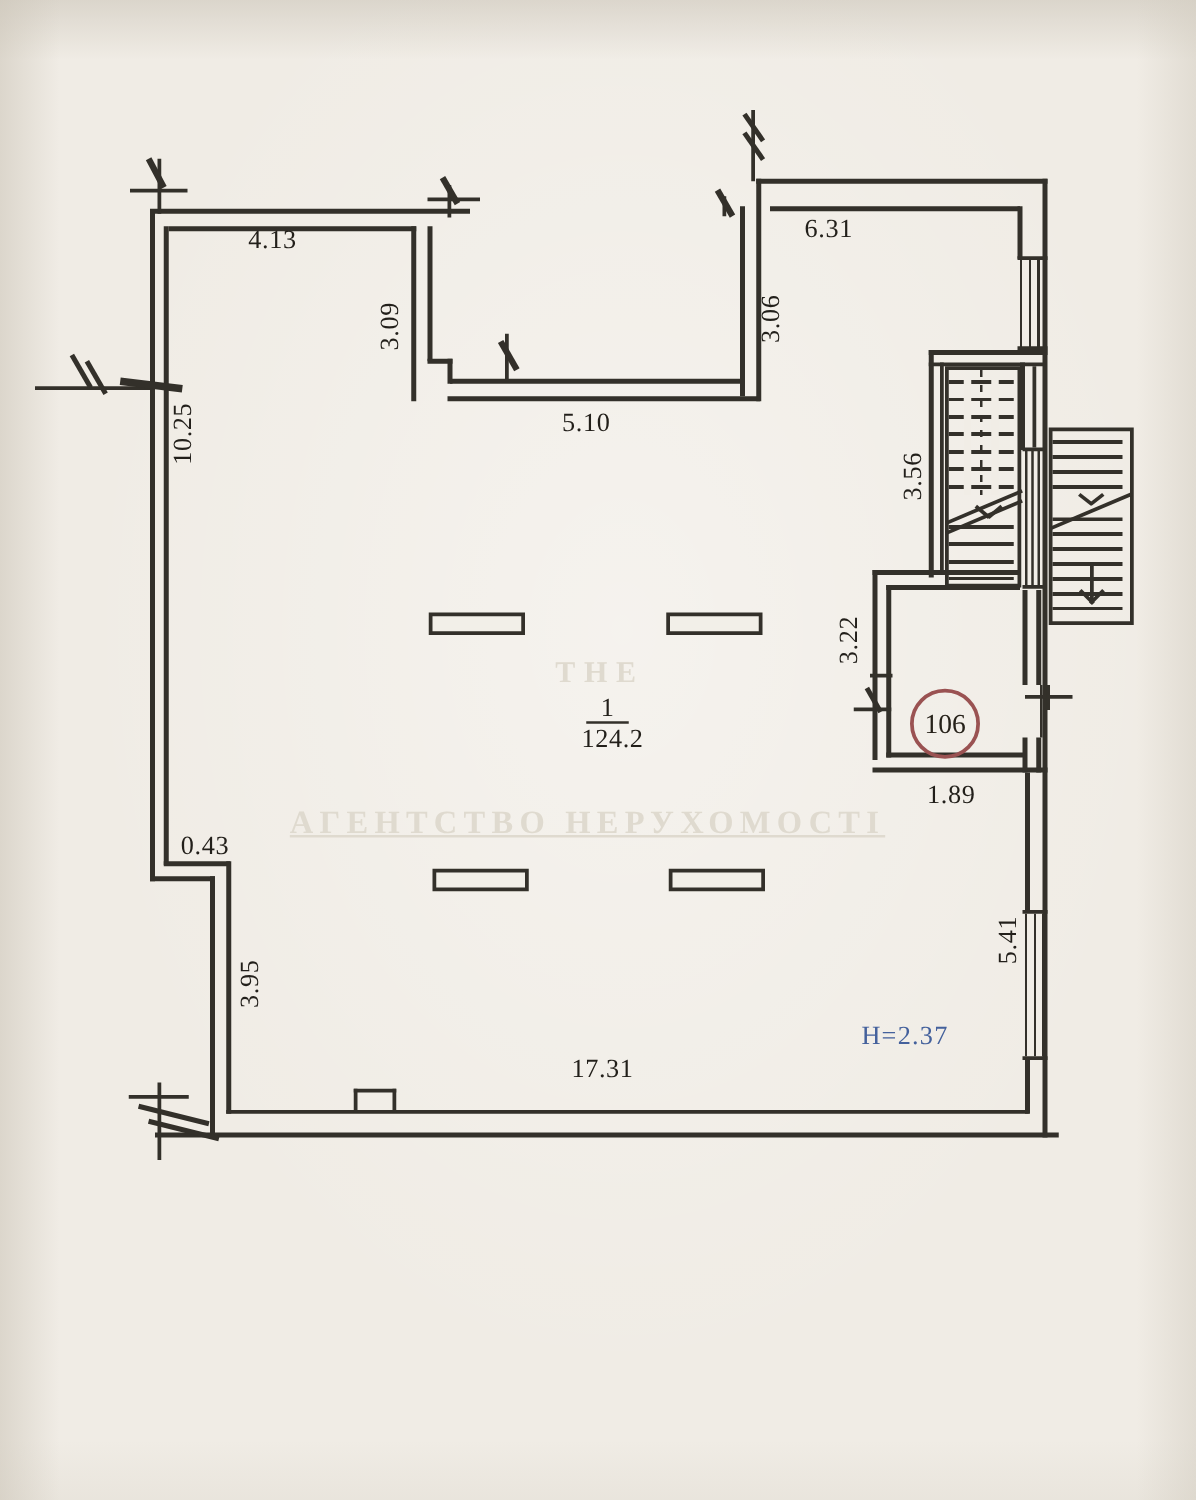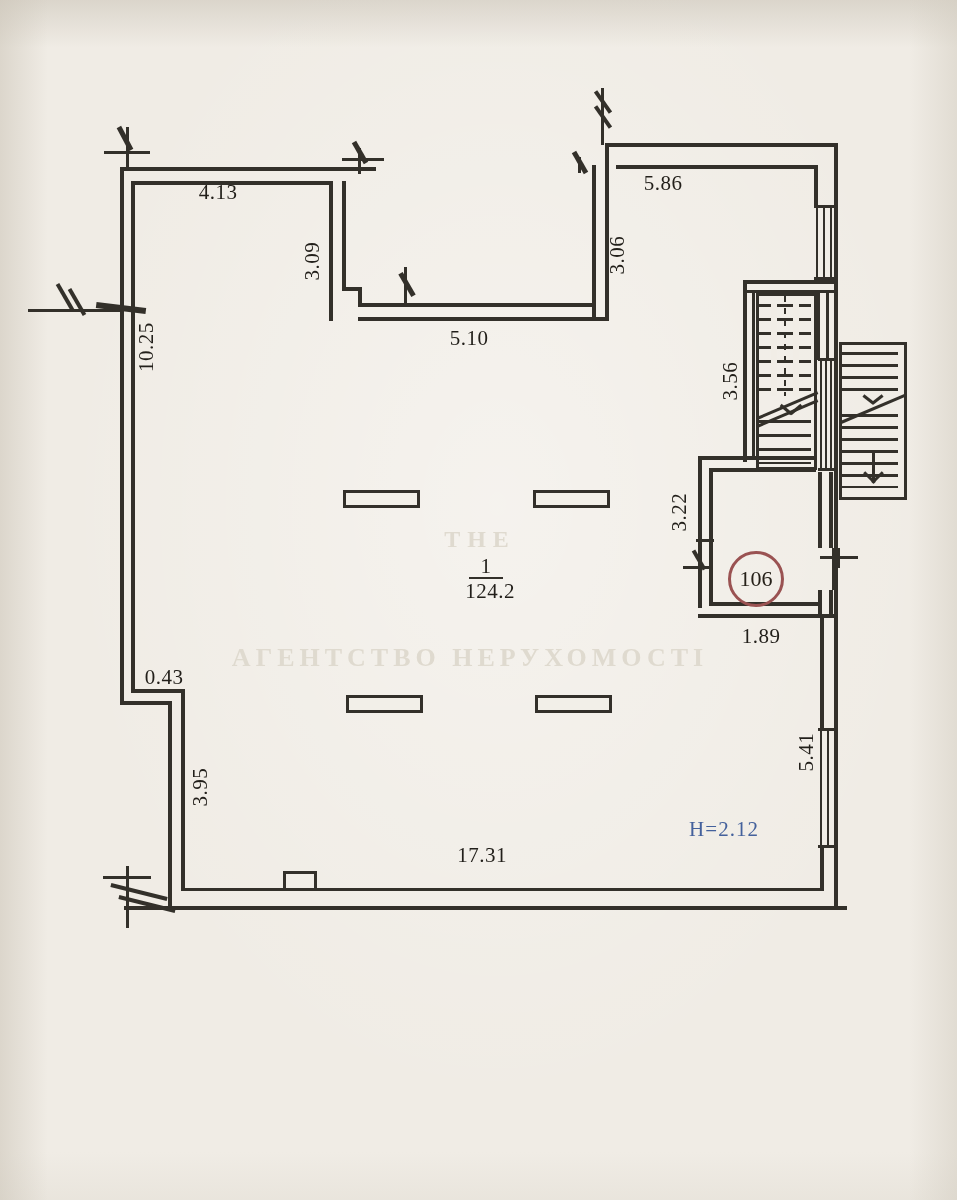--- a/index.html
+++ b/index.html
@@ -33,21 +33,21 @@
   }
   .hnote{position:absolute;transform:translate(-50%,-50%);font-size:21px;color:var(--accent-blue,#44619c);letter-spacing:1px;}
   .paperpatch{position:absolute;background:#f1ede6;}
 </style>
 </head>
 <body>
 
 <div class="page">
 
   <div class="wm" style="left:480px;top:539px;font-size:24px;letter-spacing:7px;">THE</div>
-  <div class="wm" style="left:470px;top:658px;font-size:26px;letter-spacing:5px;">АГЕНТСТВО НЕРУХОМОСТІ</div>
+  <div class="wm" style="left:470px;top:658px;font-size:26px;letter-spacing:5px;text-decoration:underline;">АГЕНТСТВО НЕРУХОМОСТІ</div>
 
   <div class="w" style="left:124px;top:167px;width:252px;height:4px;"></div>
   <div class="w" style="left:135px;top:181px;width:198px;height:4px;"></div>
   <div class="w" style="left:120px;top:167px;width:4px;height:538px;"></div>
   <div class="w" style="left:131px;top:181px;width:4px;height:511px;"></div>
   <div class="w" style="left:131px;top:689px;width:53px;height:4px;"></div>
   <div class="w" style="left:120px;top:701px;width:52px;height:4px;"></div>
   <div class="w" style="left:168px;top:701px;width:4px;height:209px;"></div>
   <div class="w" style="left:181px;top:689px;width:4px;height:202px;"></div>
 
@@ -163,34 +163,34 @@
   <div class="w" style="left:837px;top:548px;width:3px;height:20px;"></div>
 
   <div class="col" style="left:343px;top:490px;width:71px;height:12px;"></div>
   <div class="col" style="left:533px;top:490px;width:71px;height:12px;"></div>
   <div class="col" style="left:346px;top:695px;width:71px;height:12px;"></div>
   <div class="col" style="left:535px;top:695px;width:71px;height:12px;"></div>
 
   <div class="lbl" style="left:218px;top:192px;">4.13</div>
   <div class="lbl rot" style="left:312px;top:261px;">3.09</div>
   <div class="lbl" style="left:469px;top:338px;">5.10</div>
-  <div class="lbl" style="left:663px;top:183px;">5.86</div>
+  <div class="lbl" style="left:663px;top:183px;">6.31</div>
   <div class="lbl rot" style="left:617px;top:255px;">3.06</div>
   <div class="lbl rot" style="left:146px;top:347px;">10.25</div>
   <div class="lbl rot" style="left:730px;top:381px;">3.56</div>
   <div class="lbl rot" style="left:679px;top:512px;">3.22</div>
   <div class="lbl" style="left:761px;top:636px;">1.89</div>
   <div class="lbl" style="left:164px;top:677px;">0.43</div>
   <div class="lbl rot" style="left:200px;top:787px;">3.95</div>
   <div class="lbl rot" style="left:806px;top:752px;">5.41</div>
   <div class="lbl" style="left:482px;top:855px;">17.31</div>
 
   <div class="lbl" style="left:486px;top:566px;">1</div>
   <div class="w" style="left:469px;top:577px;width:34px;height:2px;"></div>
   <div class="lbl" style="left:490px;top:591px;">124.2</div>
 
   <div class="circle" style="left:728px;top:551px;width:50px;height:50px;">
     <span>106</span>
   </div>
 
-  <div class="hnote" style="left:724px;top:829px;">H=2.12</div>
+  <div class="hnote" style="left:724px;top:829px;">H=2.37</div>
 
 </div>
 
 </body></html>

